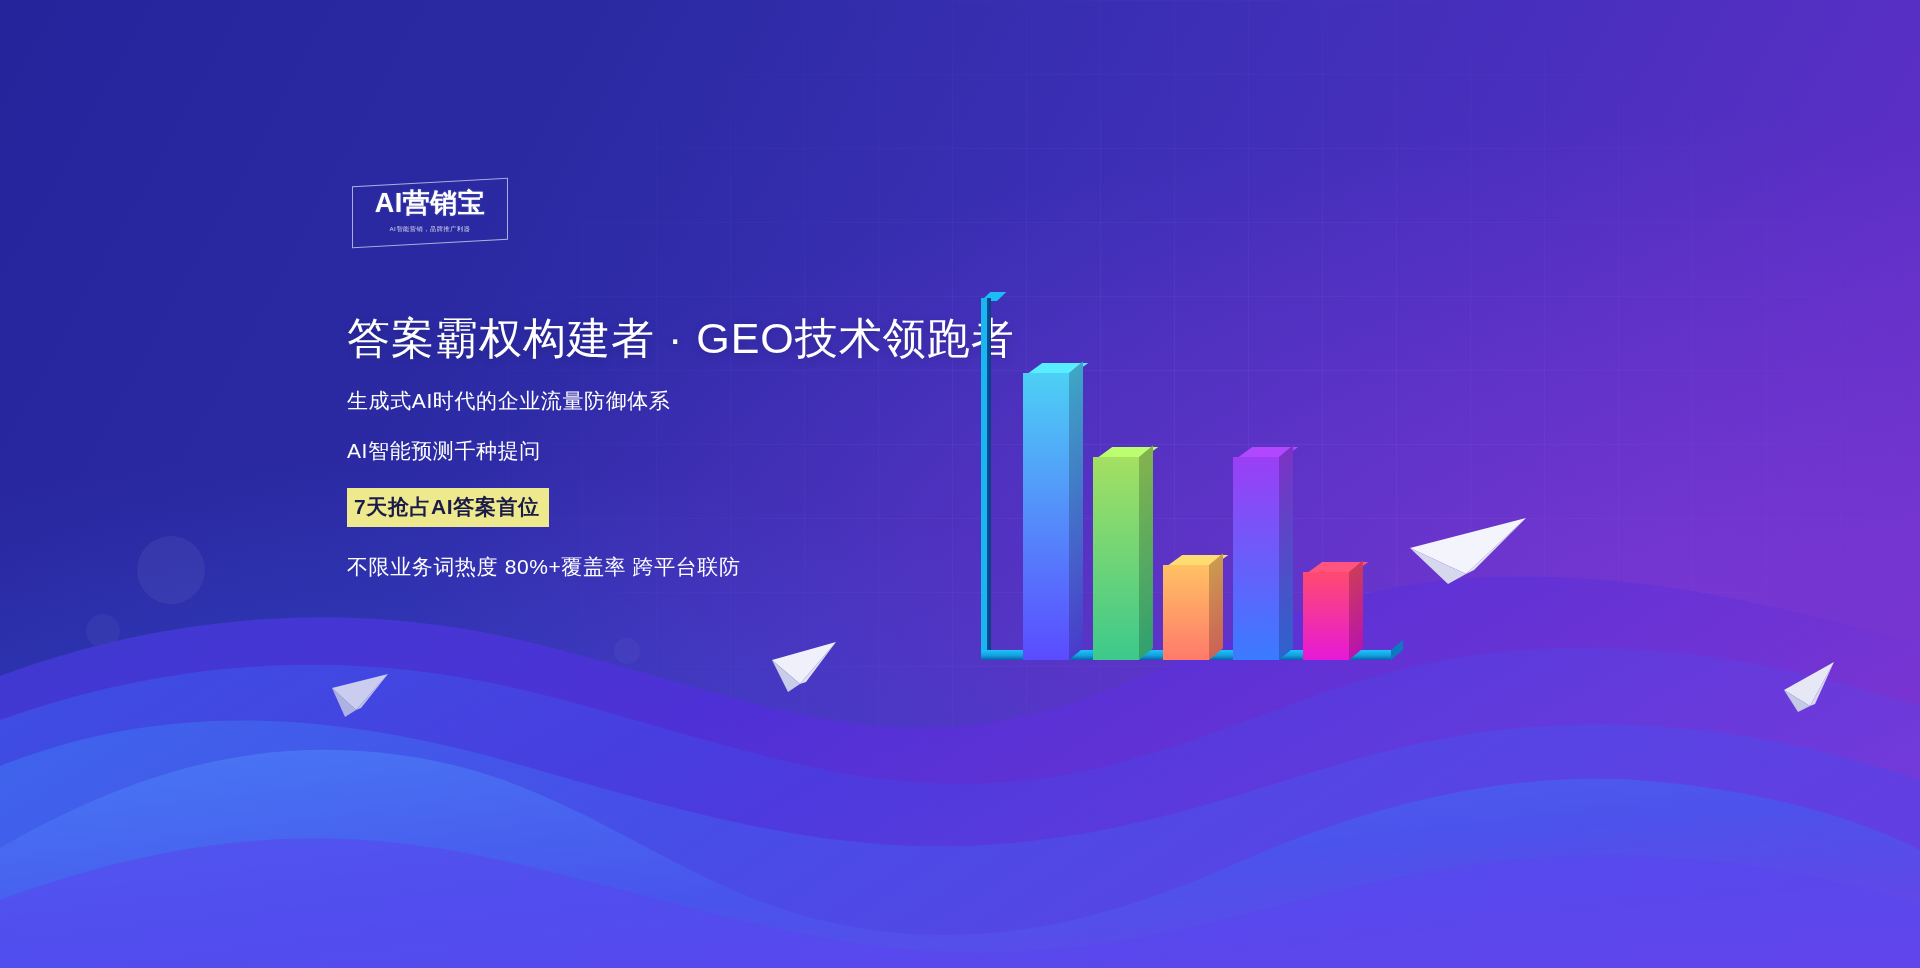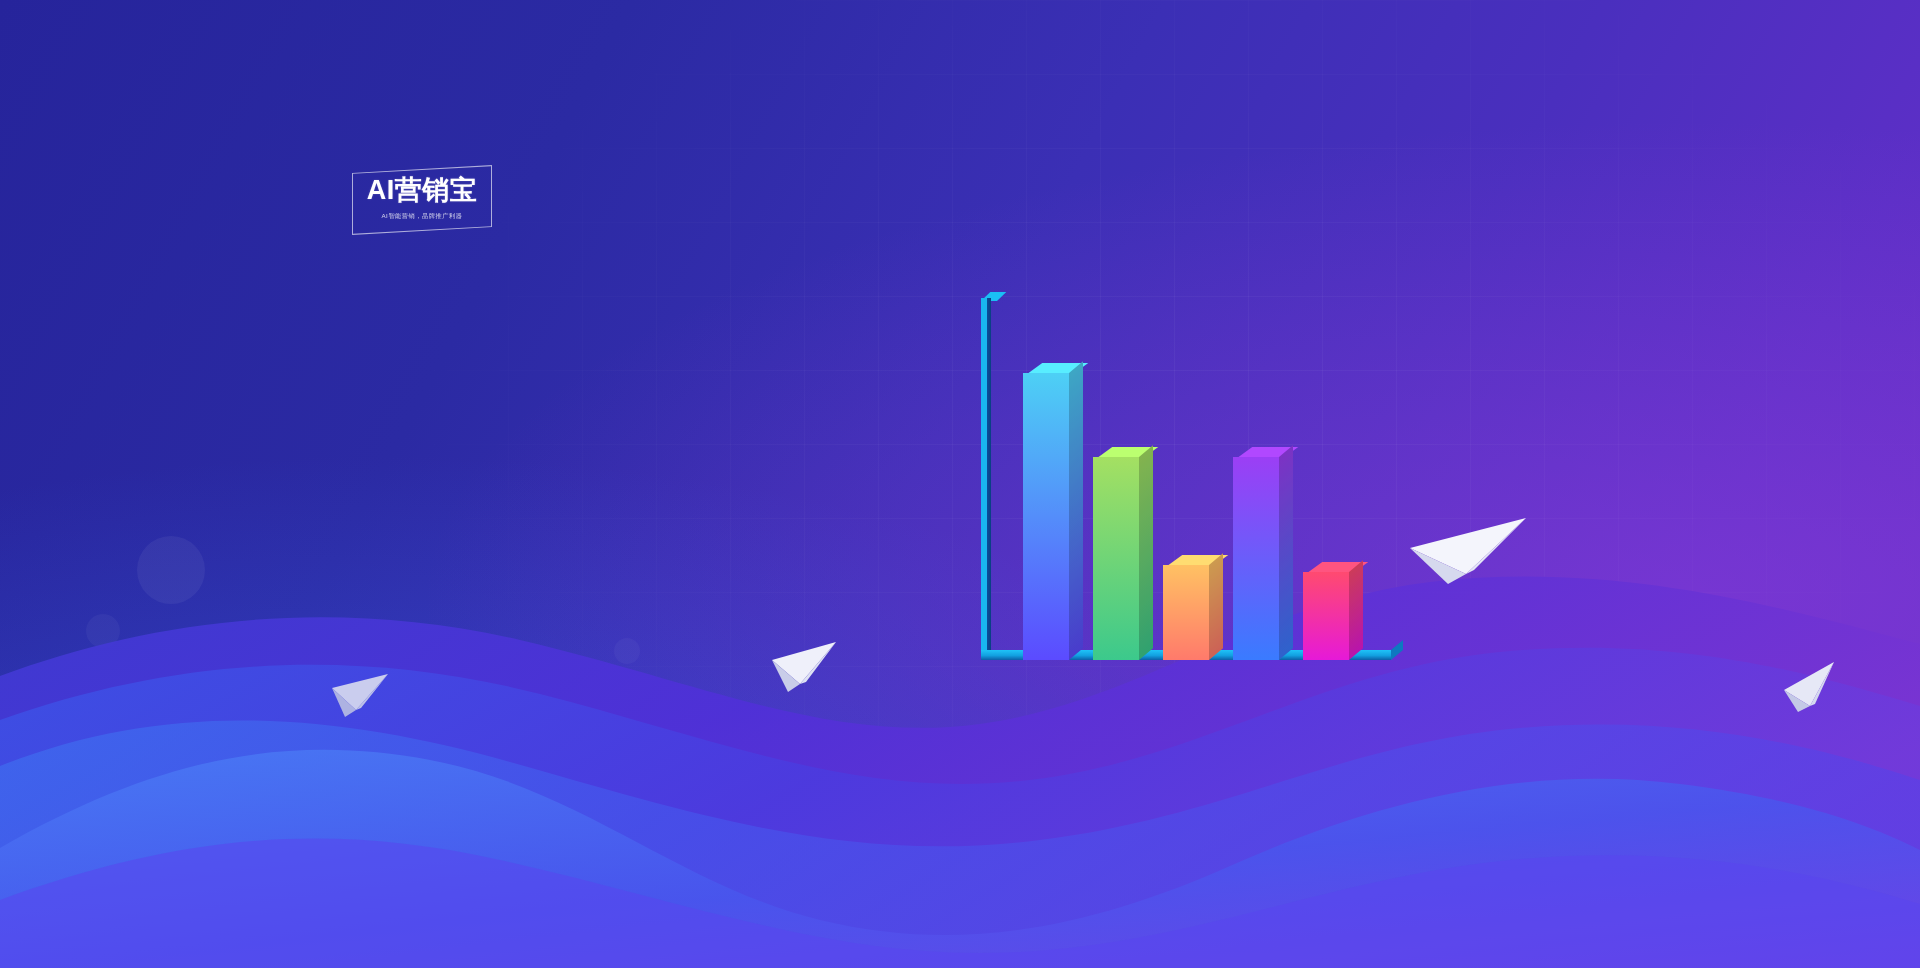--- a/index.html
+++ b/index.html
@@ -36,22 +36,22 @@
   .c1{ left:137px; top:536px; width:68px; height:68px; background:rgba(255,255,255,0.055); }
   .c2{ left:86px;  top:614px; width:34px; height:34px; background:rgba(255,255,255,0.04); }
   .c3{ left:614px; top:638px; width:26px; height:26px; background:rgba(255,255,255,0.035); }
 
   
   .waves{ position:absolute; left:0; right:0; bottom:0; height:420px; }
   .waves svg{ display:block; width:100%; height:100%; }
 
   
   .logo{
-    position:absolute; left:352px; top:169px;
-    width:140px; height:62px;
+    position:absolute; left:352px; top:182px;
+    width:156px; height:62px;
   }
   .logo-frame{
     position:absolute; inset:0;
     border:1.4px solid rgba(255,255,255,0.62);
     transform:skewY(-3.2deg);
   }
   .logo-word{
     position:absolute; left:0; right:0; top:8px;
     text-align:center;
     color:#fff;
@@ -174,20 +174,38 @@
       <path d="M0,352 C180,286 330,274 500,312 C690,354 840,414 1020,404 C1200,394 1330,330 1510,312 C1700,294 1840,332 1920,356 L1920,420 L0,420 Z" fill="#5A46EE" opacity="0.55"></path>
     </svg>
   </div>
 
   <div class="logo">
     <div class="logo-frame"></div>
     <div class="logo-word">AI营销宝</div>
     <div class="logo-sub">AI智能营销，品牌推广利器</div>
   </div>
 
+  <div class="copy">
+    <div class="headline">答案霸权构建者 · GEO技术领跑者</div>
+
+    <ul class="sub-list">
+      <li>
+        <span class="sub-line">生成式AI时代的企业流量防御体系</span>
+      </li>
+      <li>
+        <span class="sub-line">AI智能预测千种提问</span>
+      </li>
+      <li>
+        <span class="sub-line highlight">7天抢占AI答案首位</span>
+      </li>
+      <li>
+        <span class="sub-line last">不限业务词热度 80%+覆盖率 跨平台联防</span>
+      </li>
+    </ul>
+  </div>
 
   <div class="chart">
     <div class="axis-y-top"></div>
     <div class="axis-y"></div>
     <div class="axis-x"></div>
     <div class="axis-x-cap"></div>
 
     <div class="bar" style="left: 48px; height: 287px;">
       <div class="topwrap">
           <div class="top" style="background: rgb(77, 208, 245);"></div>

